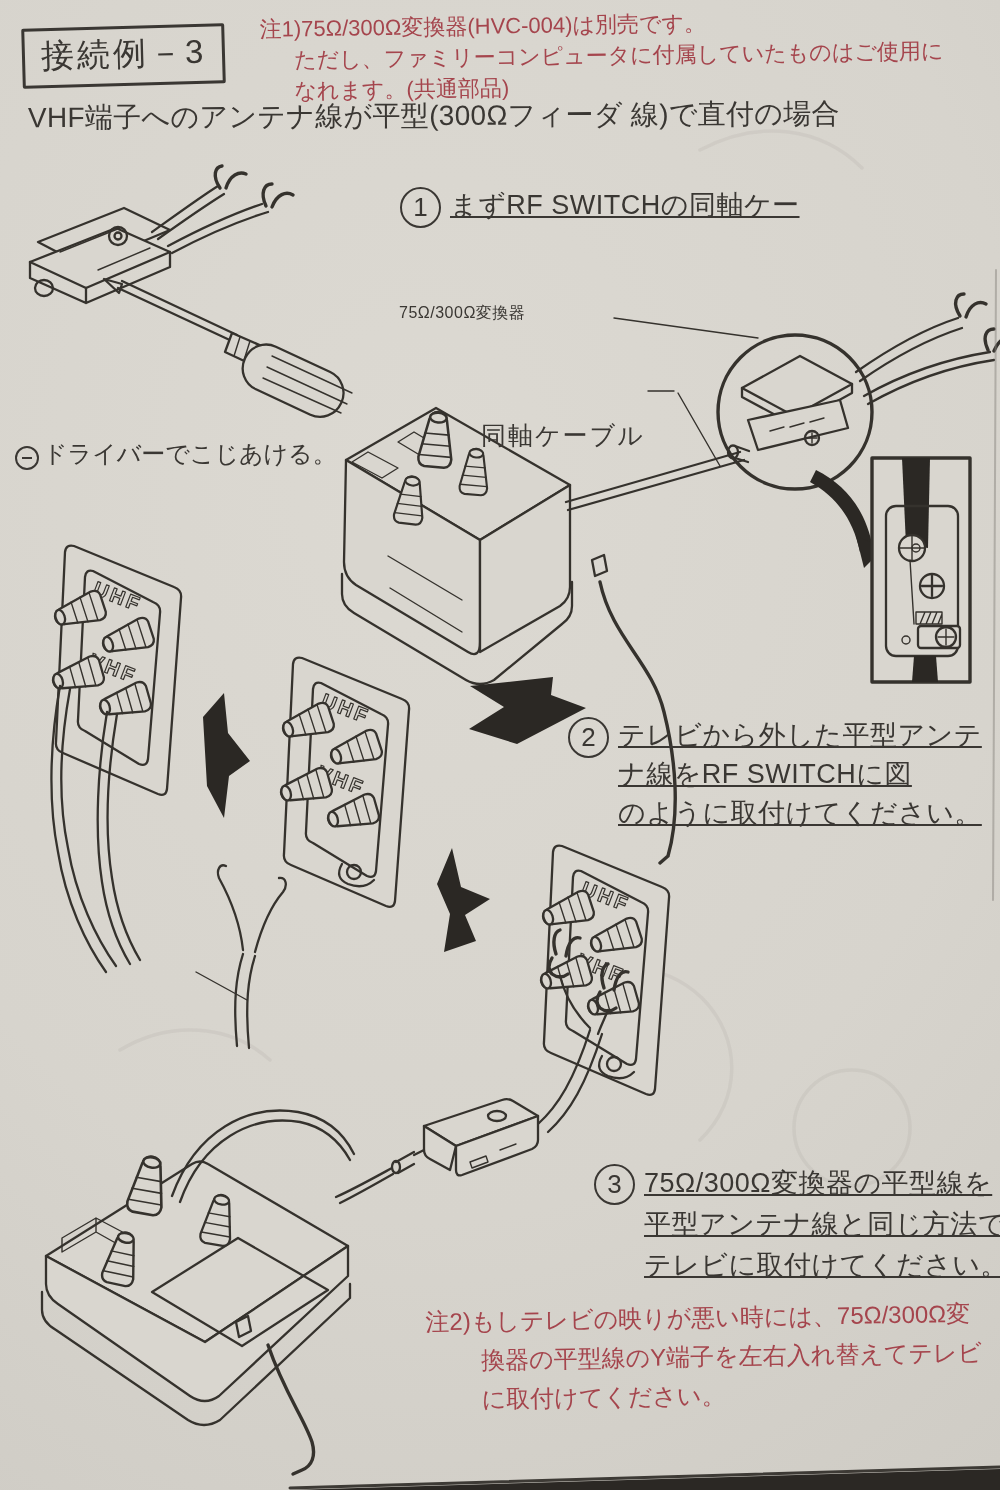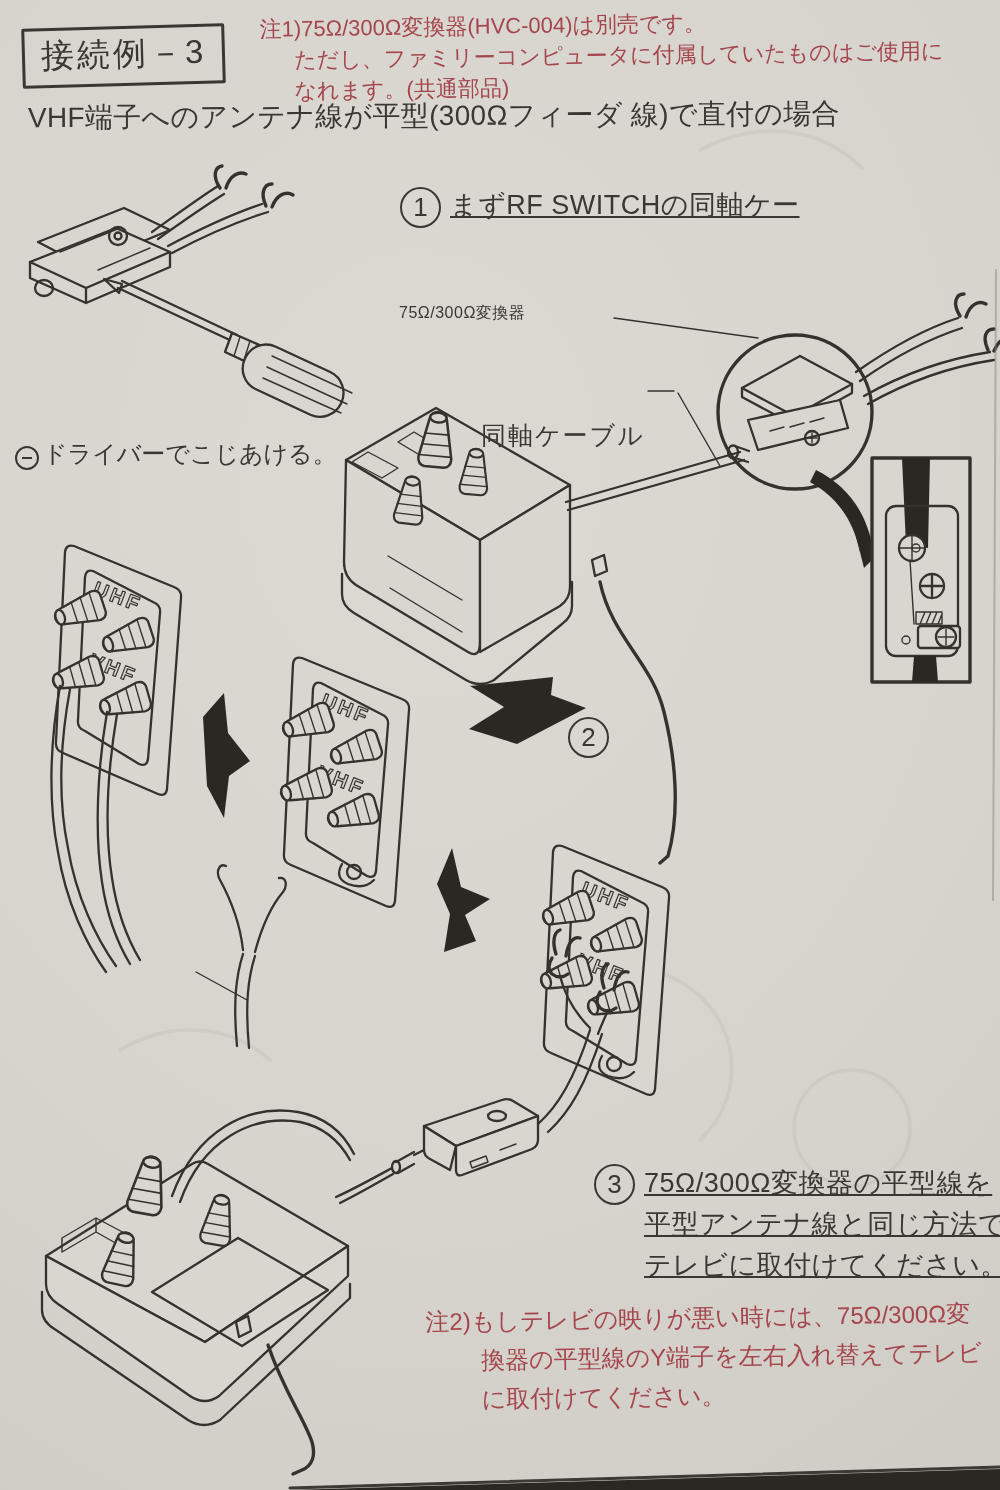--- a/index.html
+++ b/index.html
@@ -253,20 +253,25 @@
 
   <div class="abs driver-cap">
     <span class="flathead">
         <i></i>
       </span>
     <span>ドライバーでこじあける。</span>
   </div>
 
   <div class="abs step step2">
     <span class="stepnum">2</span>
+    <div class="steptext">
+      <div>テレビから外した平型アンテ</div>
+      <div>ナ線をRF  SWITCHに図</div>
+      <div>のように取付けてください。</div>
+    </div>
   </div>
 
 
   <div class="abs step step3">
     <span class="stepnum">3</span>
     <div class="steptext">
       <div>75Ω/300Ω変換器の平型線を</div>
       <div>平型アンテナ線と同じ方法で</div>
       <div>テレビに取付けてください。</div>
     </div>

